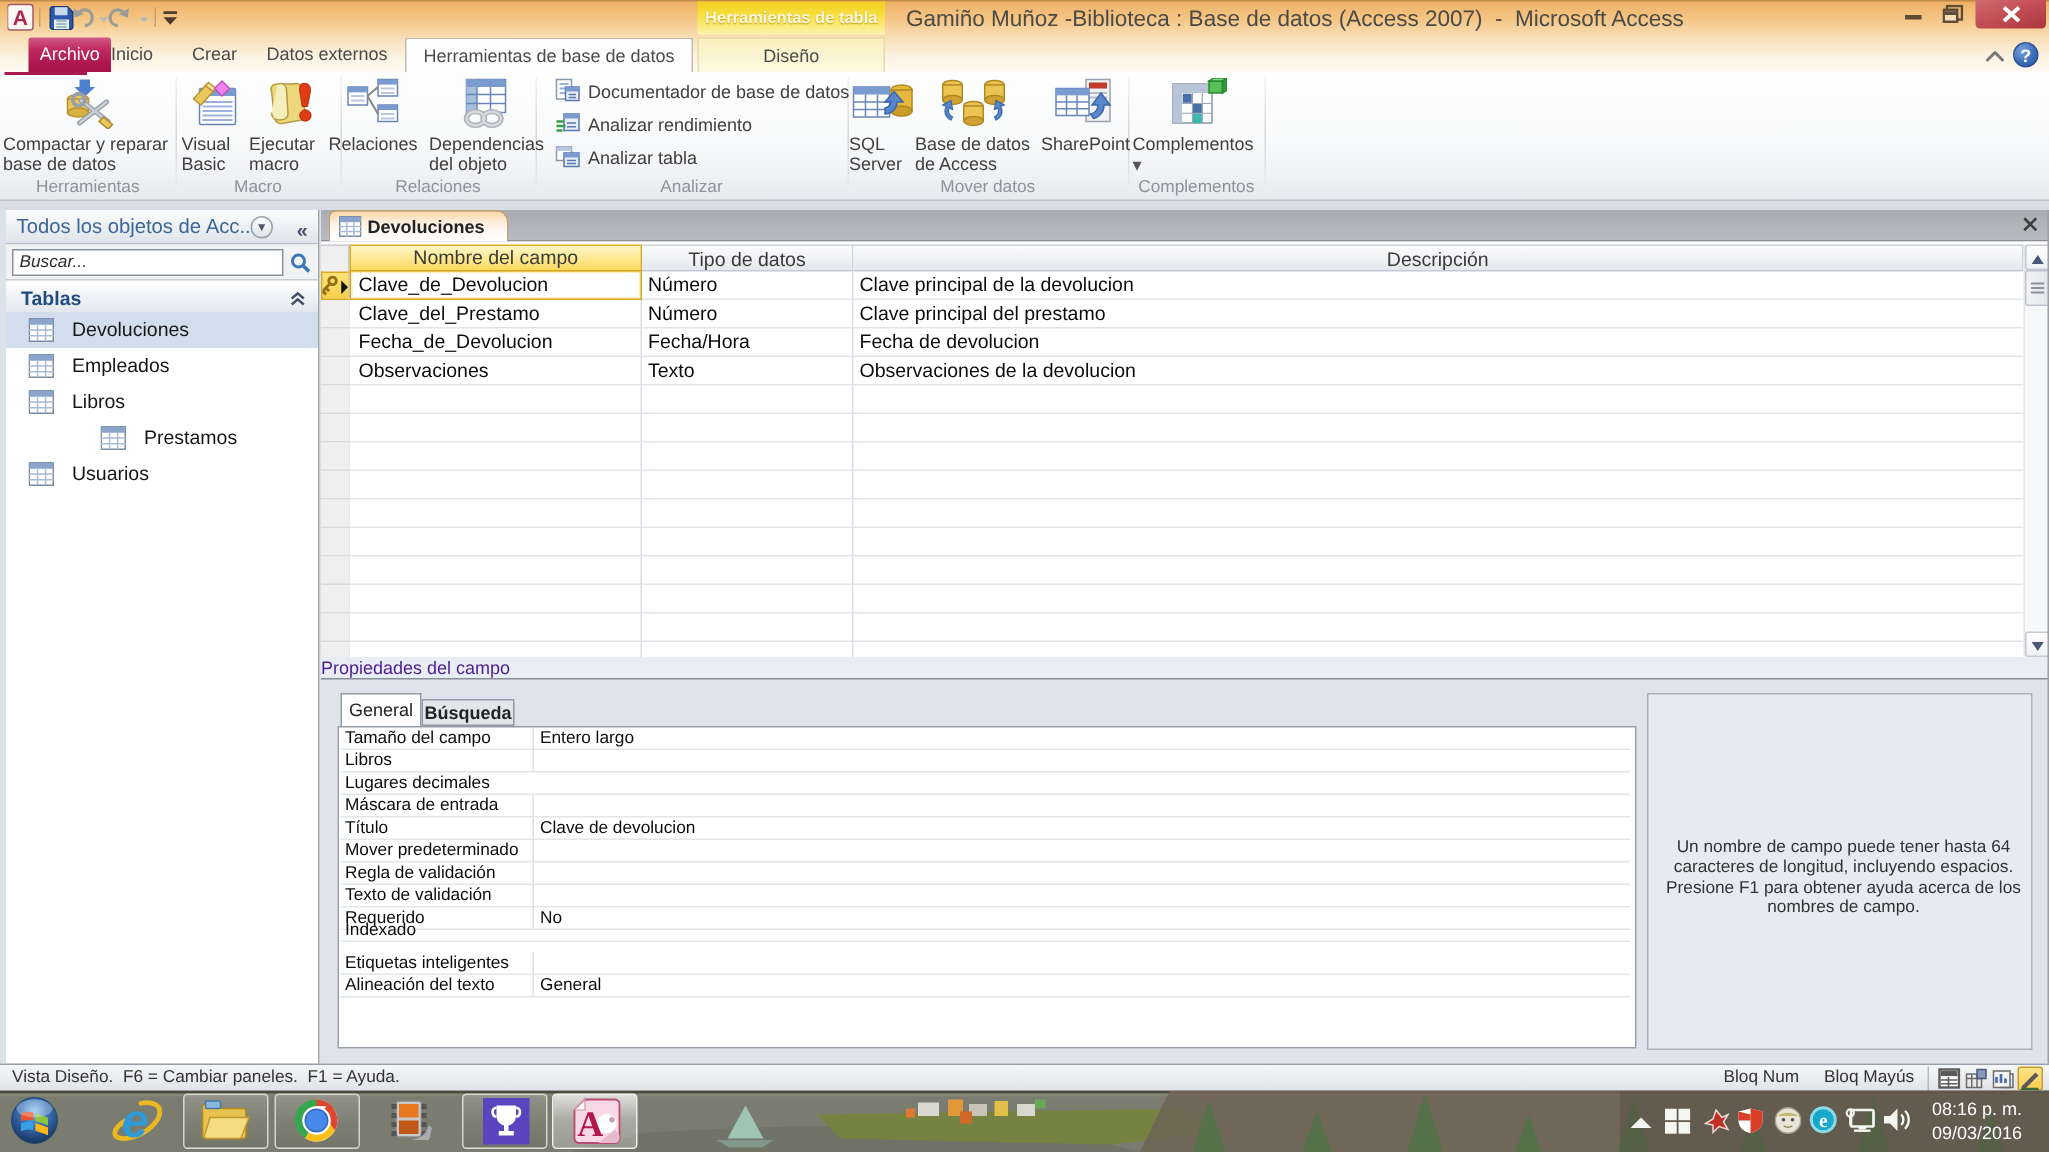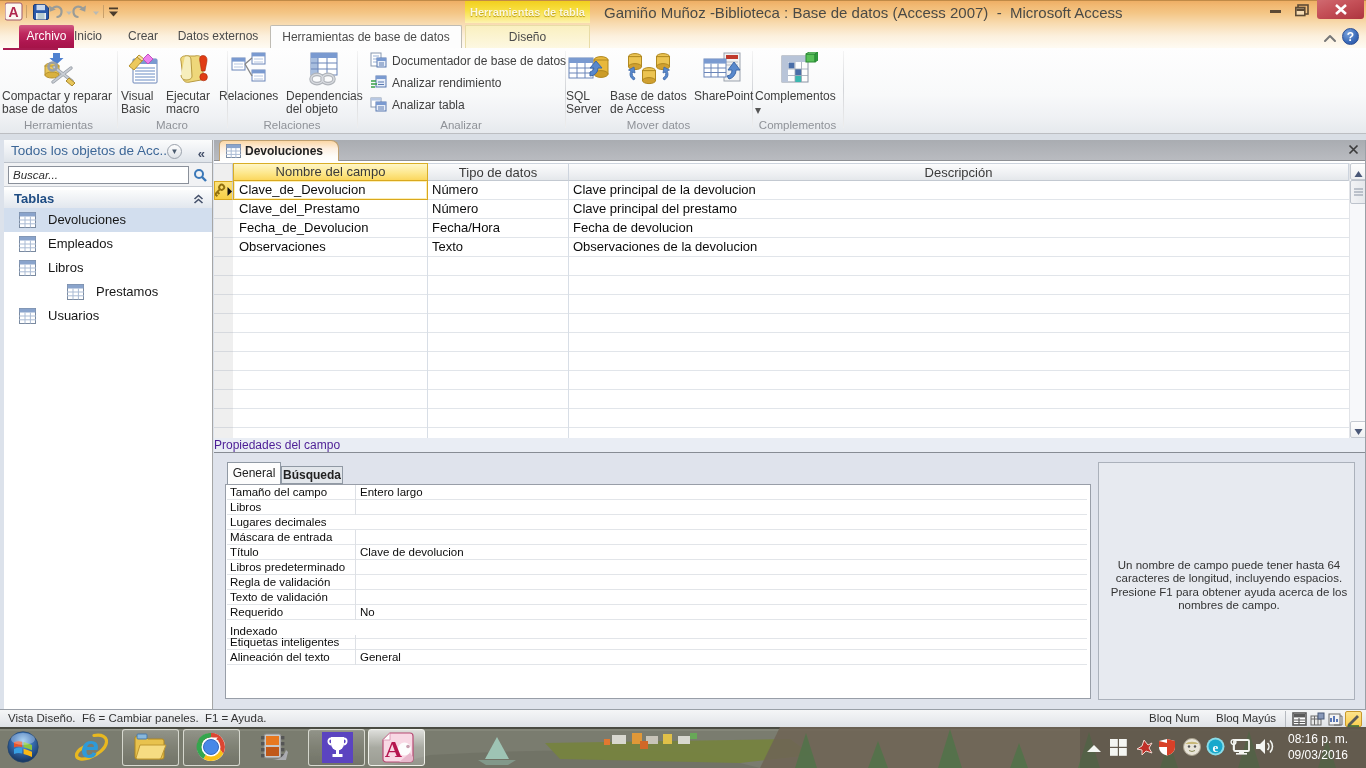--- a/index.html
+++ b/index.html
@@ -538,36 +538,36 @@
           </div>
         <div class="prow" style="top:45px;">
             <span class="pl">Máscara de entrada</span>
             <span class="pv"></span>
           </div>
         <div class="prow" style="top:60px;">
             <span class="pl">Título</span>
             <span class="pv">Clave de devolucion</span>
           </div>
         <div class="prow" style="top:75px;">
-            <span class="pl">Libros predeterminado</span>
+            <span class="pl">Mover predeterminado</span>
             <span class="pv"></span>
           </div>
         <div class="prow" style="top:90px;">
             <span class="pl">Regla de validación</span>
             <span class="pv"></span>
           </div>
         <div class="prow" style="top:105px;">
             <span class="pl">Texto de validación</span>
             <span class="pv"></span>
           </div>
         <div class="prow" style="top:120px;">
             <span class="pl">Requerido</span>
             <span class="pv">No</span>
           </div>
-        <div class="prow" style="top:139px;">
+        <div class="prow" style="top:128px;">
             <span class="pl">Indexado</span>
           </div>
         <div class="prow" style="top:150px;">
             <span class="pl">Etiquetas inteligentes</span>
             <span class="pv"></span>
           </div>
         <div class="prow" style="top:165px;">
             <span class="pl">Alineación del texto</span>
             <span class="pv">General</span>
           </div>

